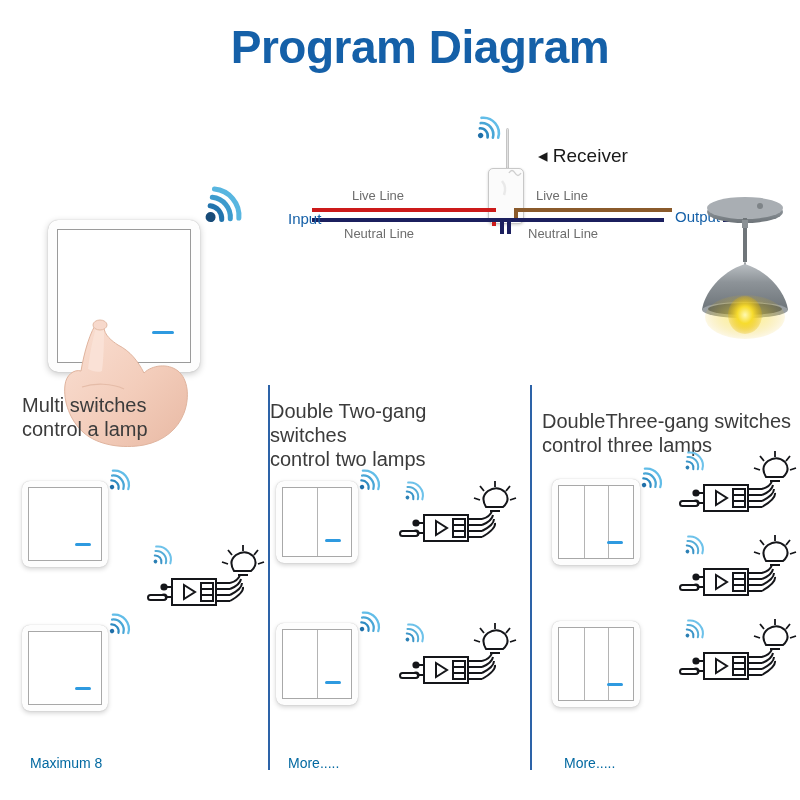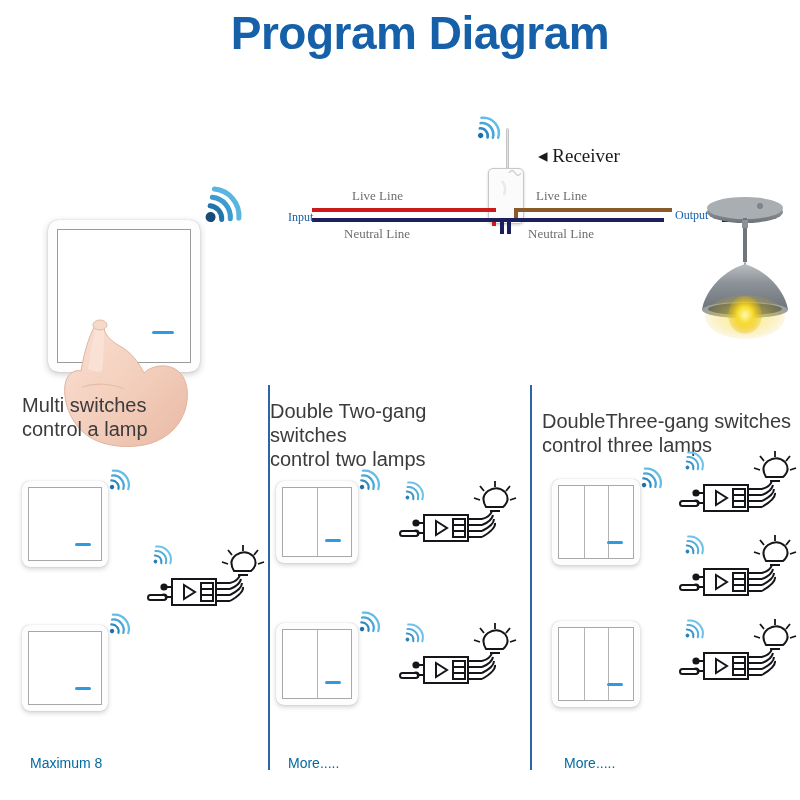--- a/index.html
+++ b/index.html
@@ -11,21 +11,21 @@
     font-family: "Liberation Sans", sans-serif;
     overflow: hidden;
     position: relative;
   }
 
   .page { position: relative; width: 800px; height: 800px; }
 
   
   .title {
     position: absolute;
-    top: 6px; left: 0; width: 800px;
+    top: 20px; left: 0; width: 800px;
     text-align: center;
     font-size: 46px;
     font-weight: bold;
     color: #1560a8;
     letter-spacing: -0.5px;
     font-family: "Liberation Sans", sans-serif;
     padding-left: 40px;
   }
 
   
@@ -60,25 +60,25 @@
   
   .sig { position: absolute; }
 
   
   .wiring { position: absolute; left: 290px; top: 20px; width: 500px; height: 260px; }
 
   .wire { position: absolute; }
 
   .lbl {
     position: absolute;
-    font-family: Liberation Serif, serif;
+    font-family: Liberation Sans, sans-serif;
     white-space: nowrap;
   }
   .lbl-gray { color: #6d6d6d; font-size: 13px; }
-  .lbl-blue { color: #1560a8; font-size: 12px; }
+  .lbl-blue { color: #1560a8; font-size: 15px; }
   .lbl-recv { color: #1a1a1a; font-size: 19px; }
 
   .recv-box {
     position: absolute;
     width: 36px; height: 56px;
     background: #fbfbfb;
     border: 1px solid #c8c8c8;
     border-radius: 5px;
     box-shadow: 0 1px 3px rgba(0,0,0,0.18);
   }

